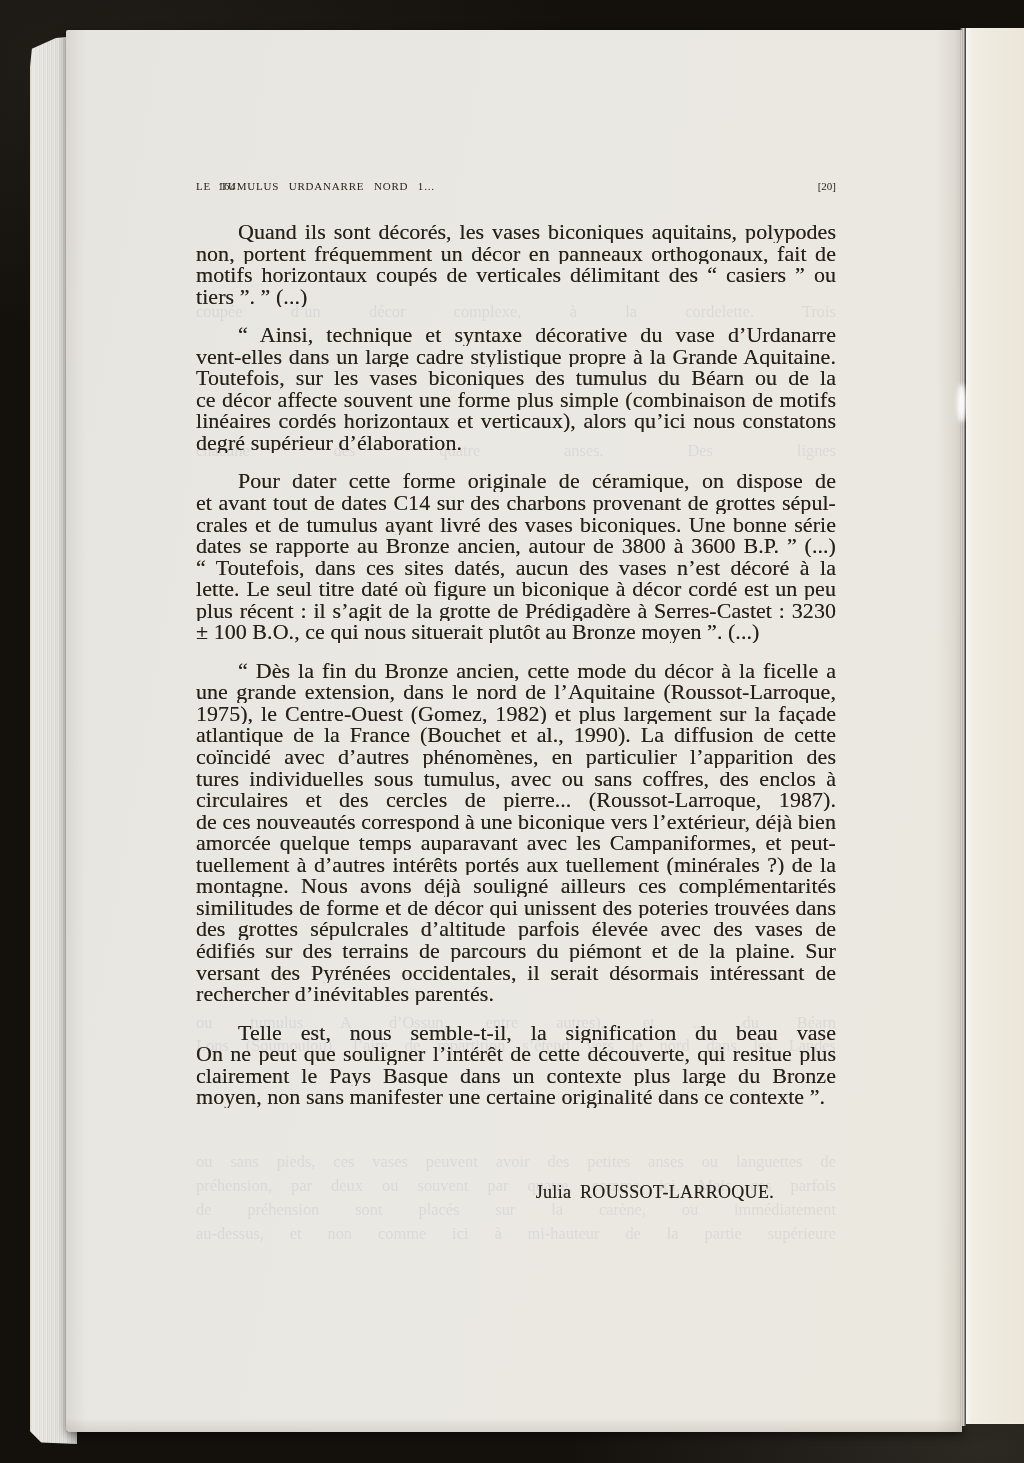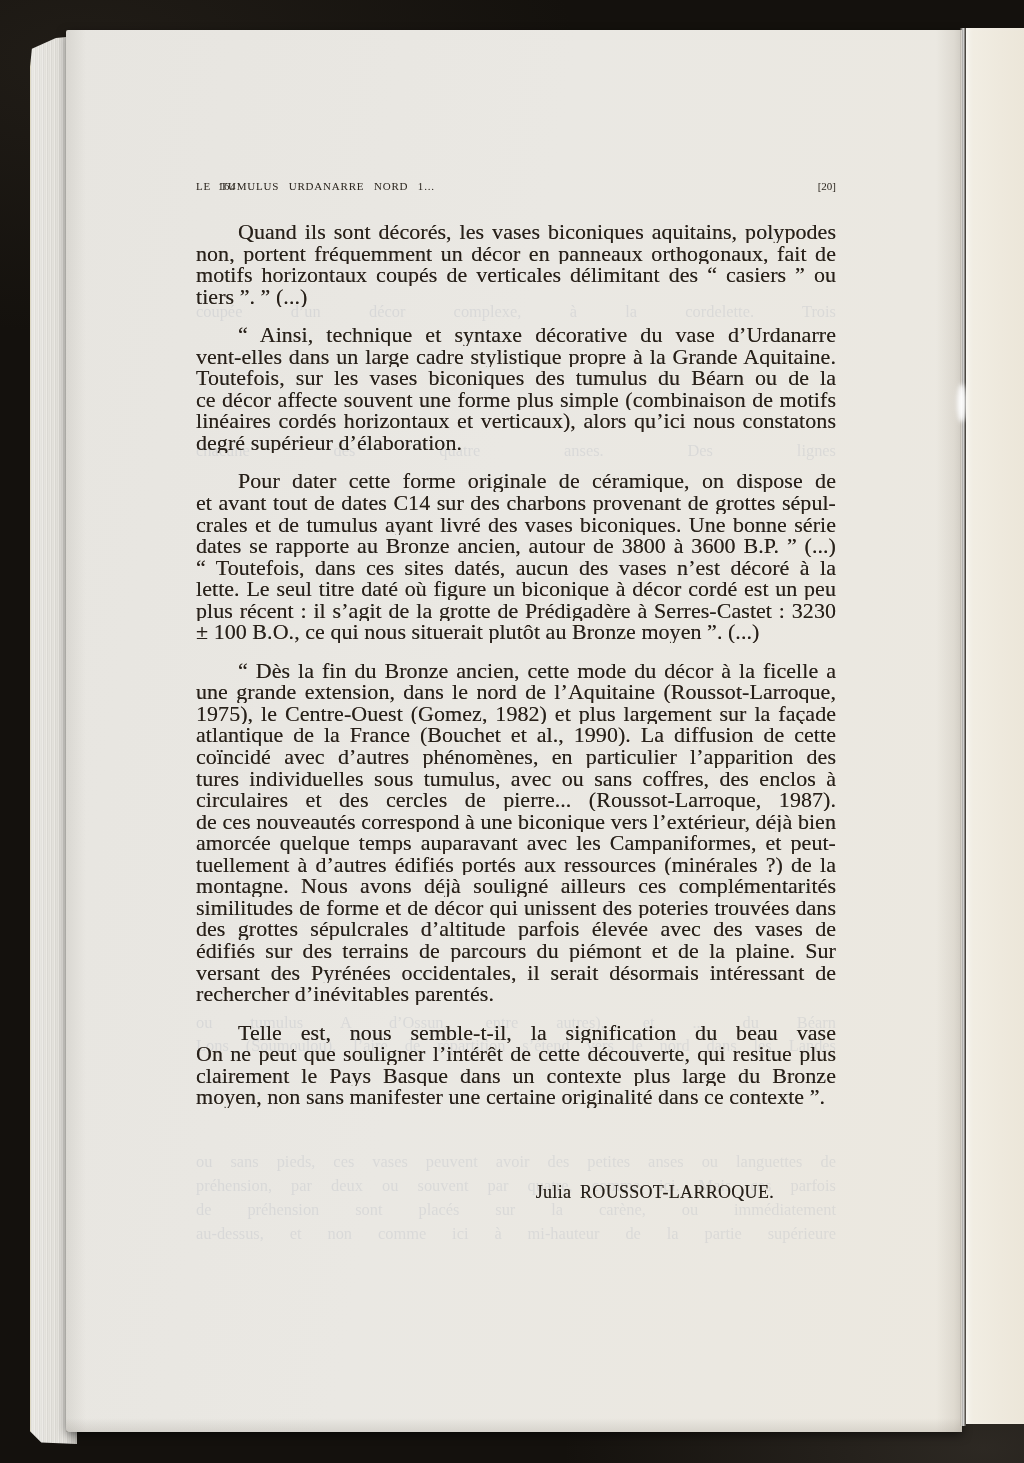--- a/index.html
+++ b/index.html
@@ -158,21 +158,21 @@
       <div class="para">
         <div class="line first">“ Dès la fin du Bronze ancien, cette mode du décor à la ficelle a connu</div>
         <div class="line">une grande extension, dans le nord de l’Aquitaine (Roussot-Larroque,</div>
         <div class="line">1975), le Centre-Ouest (Gomez, 1982) et plus largement sur la façade</div>
         <div class="line">atlantique de la France (Bouchet et al., 1990). La diffusion de cette mode a</div>
         <div class="line">coïncidé avec d’autres phénomènes, en particulier l’apparition des sépul-</div>
         <div class="line">tures individuelles sous tumulus, avec ou sans coffres, des enclos à fossés</div>
         <div class="line">circulaires et des cercles de pierre... (Roussot-Larroque, 1987). L’extension</div>
         <div class="line">de ces nouveautés correspond à une biconique vers l’extérieur, déjà bien</div>
         <div class="line">amorcée quelque temps auparavant avec les Campaniformes, et peut-être</div>
-        <div class="line">tuellement à d’autres édifiés portés aux ressources (minérales ?) de la</div>
+        <div class="line">tuellement à d’autres intérêts portés aux tuellement (minérales ?) de la</div>
         <div class="line">montagne. Nous avons déjà souligné ailleurs ces complémentarités</div>
         <div class="line">similitudes de forme et de décor qui unissent des poteries trouvées dans</div>
         <div class="line">des grottes sépulcrales d’altitude parfois élevée avec des vases de tumulus</div>
         <div class="line">édifiés sur des terrains de parcours du piémont et de la plaine. Sur l’autre</div>
         <div class="line">versant des Pyrénées occidentales, il serait désormais intéressant de</div>
         <div class="line last">rechercher d’inévitables parentés.</div>
       </div>
       <div class="para">
         <div class="line first">Telle est, nous semble-t-il, la signification du beau vase d’Urdanarre.</div>
         <div class="line">On ne peut que souligner l’intérêt de cette découverte, qui resitue plus</div>

